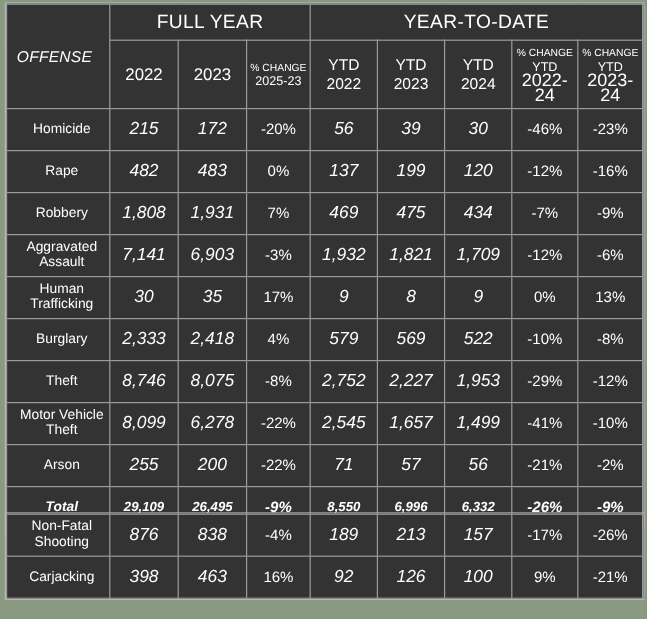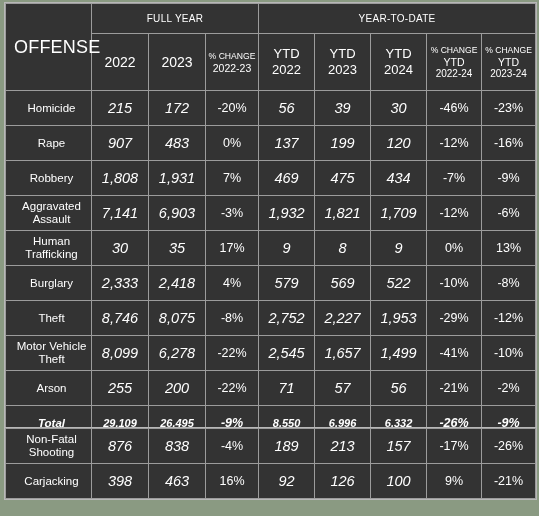--- a/index.html
+++ b/index.html
@@ -59,44 +59,45 @@
   col.c-pct     { width: 53px; }
   col.c-ytd     { width: 56px; }
   col.c-pcty    { width: 55px; }
   col.c-pcty2   { width: 54px; }
 
   
   .hdr-offense {
     text-align: left !important;
     padding-left: 8px !important;
     font-weight: bold;
-    font-size: 18px;
+    font-size: 13px;
     letter-spacing: .2px;
     color: #ffffff;
+    font-style: italic;
   }
   .hdr-group {
     font-weight: bold;
-    font-size: 10px;
+    font-size: 16px;
     letter-spacing: .3px;
     height: 30px;
   }
   .hdr-year {
     font-weight: bold;
     font-size: 14px;
     height: 57px;
   }
   .hdr-pct {
     font-weight: bold;
     font-size: 8.6px;
     line-height: 12px;
     height: 57px;
   }
   .hdr-pct .l1 { display: block; }
   .hdr-pct .l2 { display: block; font-size: 10.5px; }
-  .hdr-pct .l3 { display: block; font-size: 10px; }
+  .hdr-pct .l3 { display: block; font-size: 15px; }
   .hdr-ytd {
     font-weight: bold;
     font-size: 13px;
     line-height: 16px;
     height: 57px;
   }
   .hdr-ytd .l1 { display: block; }
   .hdr-ytd .l2 { display: block; }
 
   
@@ -153,21 +154,21 @@
         <tr>
           <th class="hdr-offense" rowspan="2">OFFENSE</th>
           <th class="hdr-group" colspan="3">FULL YEAR</th>
           <th class="hdr-group" colspan="5">YEAR-TO-DATE</th>
         </tr>
         <tr>
           <th class="hdr-year">2022</th>
           <th class="hdr-year">2023</th>
           <th class="hdr-pct">
             <span class="l1">% CHANGE</span>
-            <span class="l2">2022-23</span>
+            <span class="l2">2025-23</span>
           </th>
           <th class="hdr-ytd">
             <span class="l1">YTD</span>
             <span class="l2">2022</span>
           </th>
           <th class="hdr-ytd">
             <span class="l1">YTD</span>
             <span class="l2">2023</span>
           </th>
           <th class="hdr-ytd">
@@ -193,21 +194,21 @@
             <td class="num-cell">172</td>
             <td class="pct-cell pos">-20%</td>
             <td class="num-cell">56</td>
             <td class="num-cell">39</td>
             <td class="num-cell">30</td>
             <td class="pct-cell pos">-46%</td>
             <td class="pct-cell pos">-23%</td>
           </tr>
           <tr class="data-row">
             <td class="offense-cell">Rape</td>
-            <td class="num-cell">907</td>
+            <td class="num-cell">482</td>
             <td class="num-cell">483</td>
             <td class="pct-cell pos">0%</td>
             <td class="num-cell">137</td>
             <td class="num-cell">199</td>
             <td class="num-cell">120</td>
             <td class="pct-cell pos">-12%</td>
             <td class="pct-cell pos">-16%</td>
           </tr>
           <tr class="data-row">
             <td class="offense-cell">Robbery</td>

